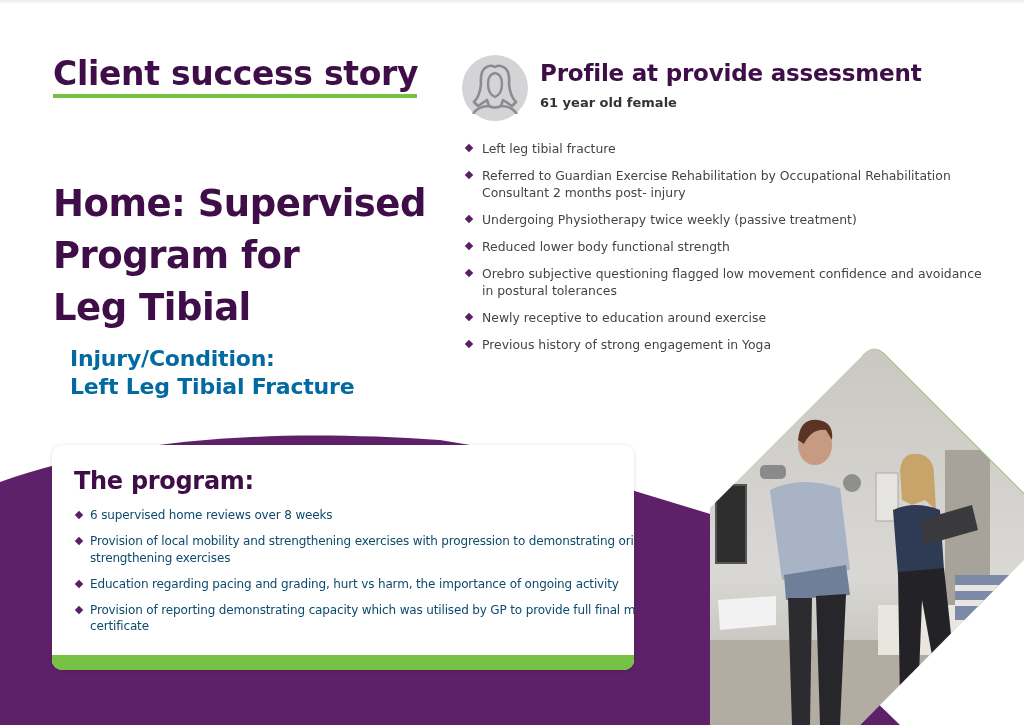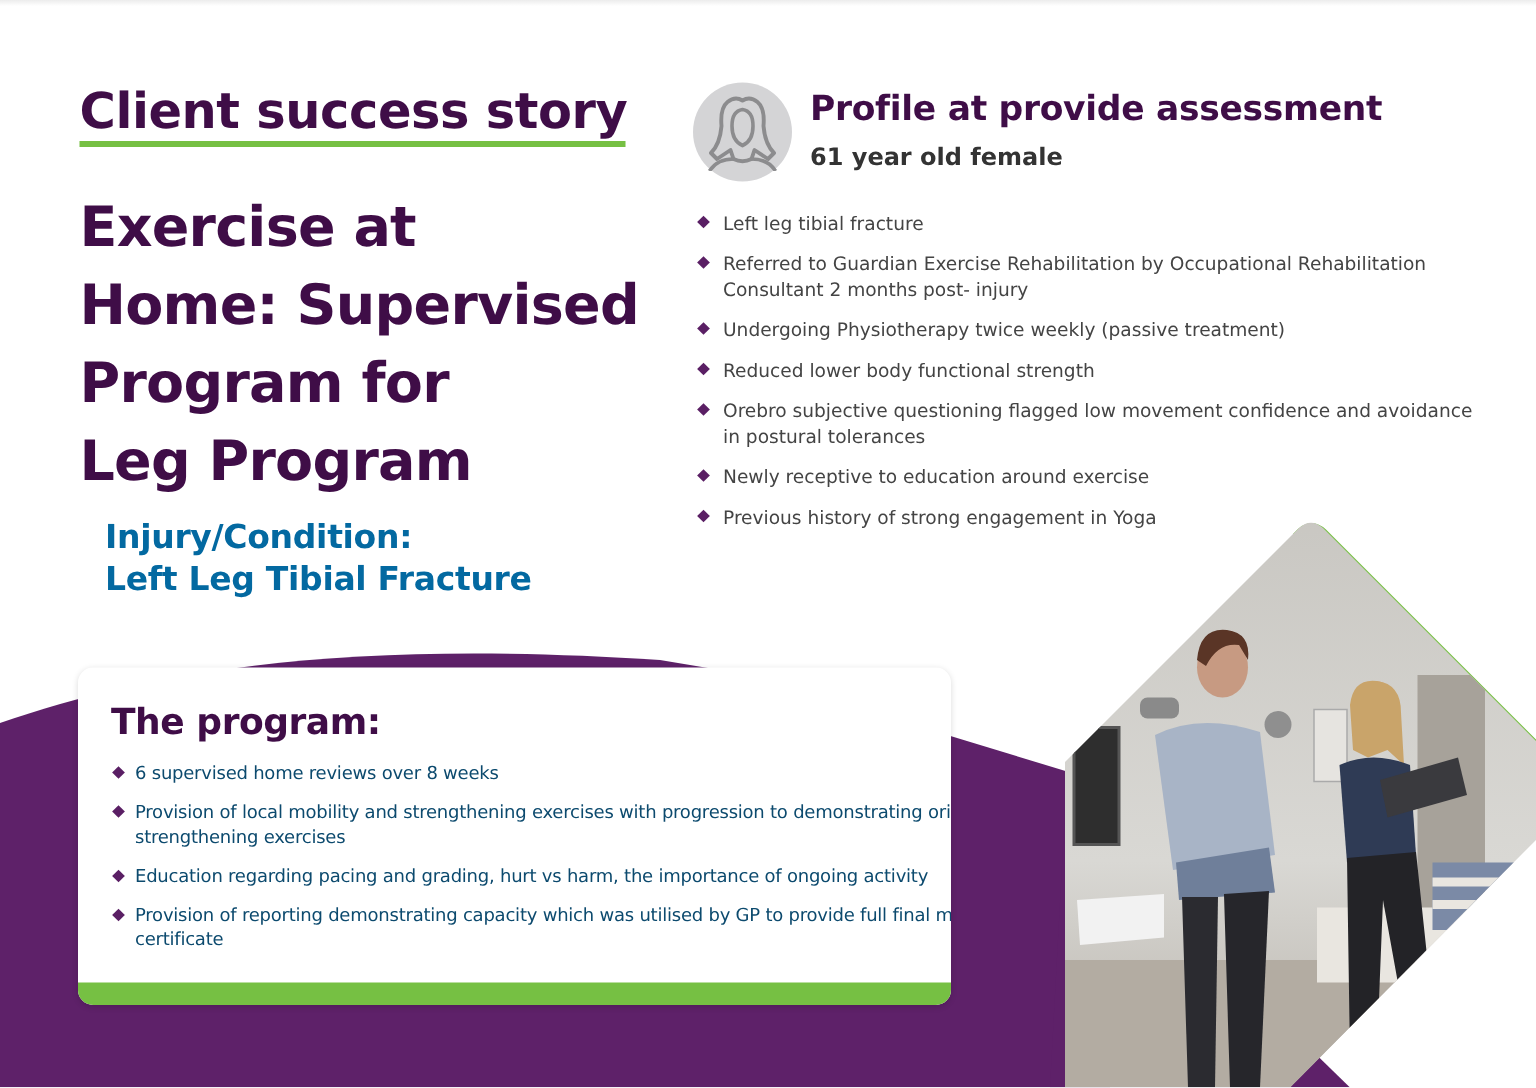--- a/index.html
+++ b/index.html
@@ -44,21 +44,21 @@
       border-radius: 50%; background: #d4d4d6;
       display: flex; align-items: center; justify-content: center;
     }
     .profile-title {
       position: absolute; left: 540px; top: 60px;
       font-size: 23px; font-weight: bold; color: #3f0d47; white-space: nowrap;
       letter-spacing: -0.2px;
     }
     .profile-sub {
       position: absolute; left: 540px; top: 95px;
-      font-size: 16px; font-weight: bold; color: #333333; white-space: nowrap;
+      font-size: 13px; font-weight: bold; color: #333333; white-space: nowrap;
     }
     .profile-list {
       position: absolute; left: 464px; top: 140px; width: 520px; list-style: none;
     }
     .profile-list li {
       position: relative; padding-left: 18px;
       font-size: 12.4px; color: #444444; line-height: 17px; margin-bottom: 10px;
     }
 
     .bullet {
@@ -150,24 +150,24 @@
       <path d="M898 572 L 944 568 L 958 700 L 940 700 L 922 600 L 918 700 L 900 705 Z" fill="#232327"></path>
       <path d="M920 520 L 972 505 L 978 530 L 925 545 Z" fill="#3a3a3e"></path>
       <path d="M898 705 L 930 700 L 932 712 L 898 716 Z" fill="#111"></path>
     </g>
   </svg>
 
   <div class="story-label">Client success story</div>
   <div class="story-underline"></div>
 
   <h1 class="main-title">
-    <span>Exercise at</span><br>
+    <br>
     <span>Home: Supervised</span><br>
     <span>Program for</span><br>
-    <span>Leg Program</span>
+    <span>Leg Tibial</span>
   </h1>
 
   <div class="condition">
     <div>Injury/Condition:</div>
     <div>Left Leg Tibial Fracture</div>
   </div>
 
   <div class="avatar">
     <svg width="50" height="52" viewBox="0 0 50 52">
       <path d="M15 6 Q 20 2 25 5 Q 30 2 35 6 Q 40 10 39 22 Q 40 34 46 40 L 42 44 Q 36 40 33 38 L 31 44 Q 25 47 19 44 L 17 38 Q 14 40 8 44 L 4 40 Q 10 34 11 22 Q 10 10 15 6 Z" fill="none" stroke="#8c8c8e" stroke-width="2.6" stroke-linejoin="round"></path>

